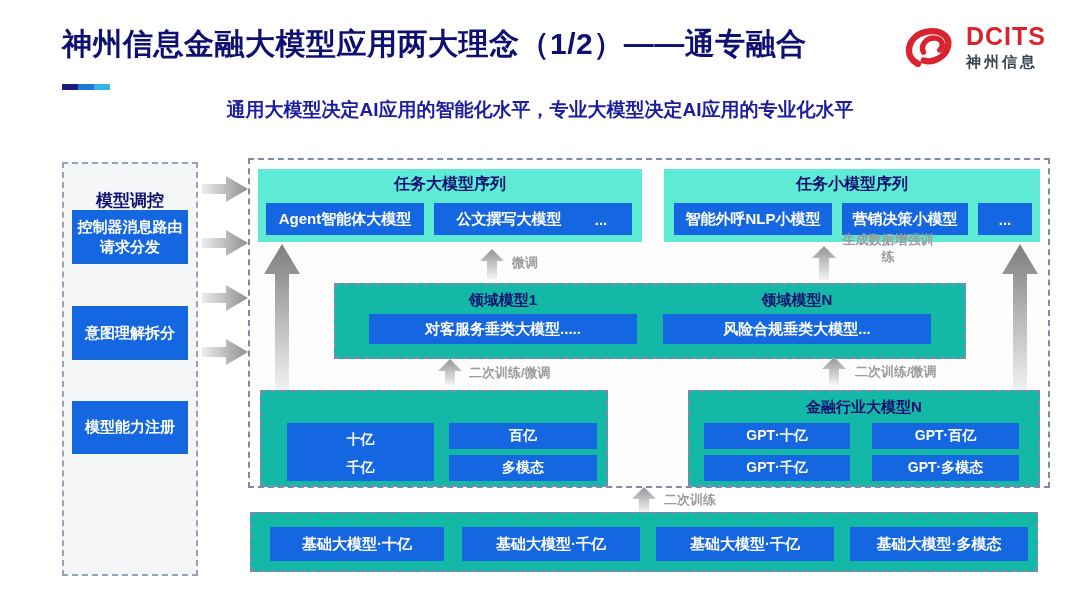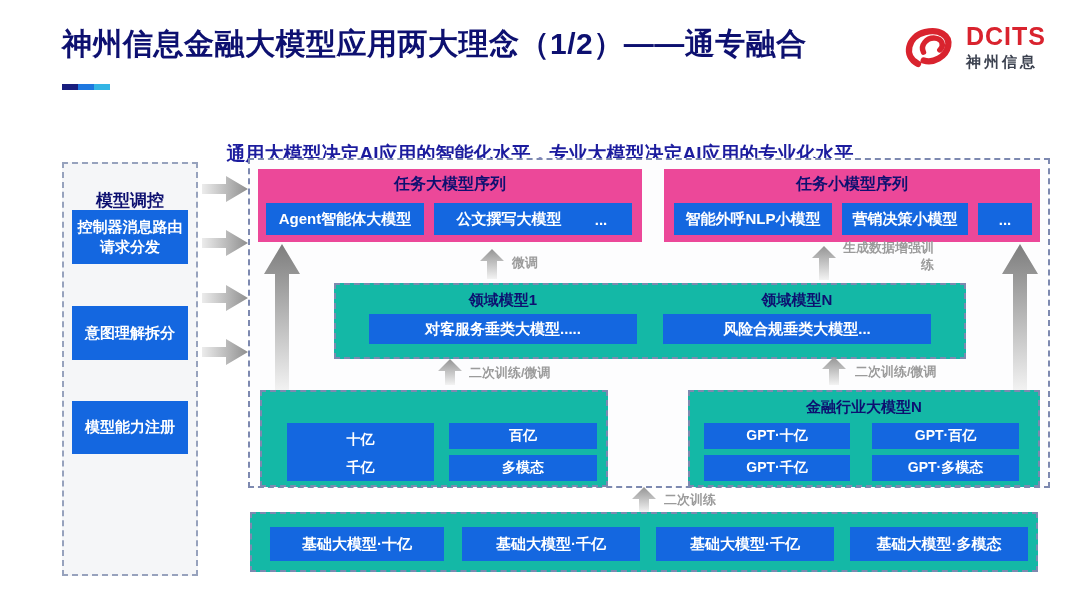--- a/index.html
+++ b/index.html
@@ -11,41 +11,41 @@
   .abs{position:absolute;}
   
   .title{
     left:62px;top:24px;width:860px;
     font-size:30px;font-weight:bold;color:#0d1070;letter-spacing:.5px;white-space:nowrap;
   }
   .tricolor{left:62px;top:84px;display:flex;}
   .tricolor span{width:16px;height:6px;display:block;}
   .subtitle{
     left:140px;top:97px;width:800px;text-align:center;
-    font-size:19px;font-weight:bold;color:#1c1c9e;margin-top:44px;
+    font-size:19px;font-weight:bold;color:#1c1c9e;
   }
   .logo{right:34px;top:24px;display:flex;align-items:center;gap:8px;}
   .logo .brand{font-size:25px;font-weight:bold;color:#d9232e;letter-spacing:1px;line-height:1;}
   .logo .brand-cn{font-size:15px;font-weight:bold;color:#3c4250;letter-spacing:3px;margin-top:4px;}
   
   .sidebar{
     left:62px;top:162px;width:136px;height:414px;
     background:#f5f6f8;border:2px dashed #97a2bd;box-sizing:border-box;
   }
   .sidebar-title{position:absolute;top:25px;left:0;width:100%;text-align:center;
     font-size:17px;font-weight:bold;color:#0d1070;}
   .side-btn{
     position:absolute;left:8px;width:116px;
     background:#1467e0;color:#fff;font-size:15px;font-weight:600;
     display:flex;align-items:center;justify-content:center;text-align:center;line-height:1.35;
   }
   
   .outer-box{left:248px;top:158px;width:802px;height:330px;
     border:2px dashed #7d89b0;box-sizing:border-box;background:#fdfdfe;}
-  .card{background:#ec4899;}
+  .card{background:#5eead4;}
   .card-title{position:absolute;top:5px;left:0;width:100%;text-align:center;
     font-size:16px;font-weight:bold;color:#0d1070;}
   .btn{
     background:#1467e0;color:#ffffff;font-size:15px;font-weight:600;
     display:flex;align-items:center;justify-content:center;text-align:center;white-space:nowrap;
   }
   .dash-box{border:2px dashed #7d89b0;box-sizing:border-box;background:#14b8a6;}
   .group-title{font-size:15px;font-weight:bold;color:#0d1070;text-align:center;}
   .flow-label{font-size:13px;font-weight:bold;color:#9b9b9b;line-height:1.3;}
   .sub-btn{font-size:14px;}
@@ -130,21 +130,21 @@
 </div>
 
 <svg class="abs" style="left:480px;top:249px" width="24" height="30">
     <path d="M7 30 V12 H0 L12 0 L24 12 H17 V30 Z" fill="url(#gradUp)"></path>
   </svg>
 <div class="abs flow-label" style="left:512px;top:255px">微调</div>
 
 <svg class="abs" style="left:812px;top:246px" width="24" height="34">
     <path d="M7 34 V12 H0 L12 0 L24 12 H17 V34 Z" fill="url(#gradUp)"></path>
   </svg>
-<div class="abs flow-label" style="left:842px;top:240px;width:92px;text-align:right">生成数据增强训练</div>
+<div class="abs flow-label" style="left:842px;top:232px;width:92px;text-align:center">生成数据增强训练</div>
 
 <div class="abs dash-box" style="left:334px;top:283px;width:632px;height:76px">
   <div class="group-title" style="position:absolute;left:33px;top:6px;width:268px">领域模型1</div>
   <div class="btn" style="position:absolute;left:33px;top:29px;width:268px;height:30px">对客服务垂类大模型.....</div>
   <div class="group-title" style="position:absolute;left:327px;top:6px;width:268px">领域模型N</div>
   <div class="btn" style="position:absolute;left:327px;top:29px;width:268px;height:30px">风险合规垂类大模型...</div>
 </div>
 
 <svg class="abs" style="left:438px;top:359px" width="24" height="26">
     <path d="M7 26 V12 H0 L12 0 L24 12 H17 V26 Z" fill="url(#gradUp)"></path>

